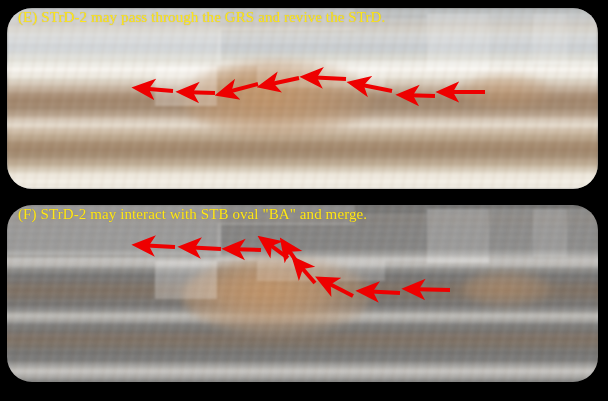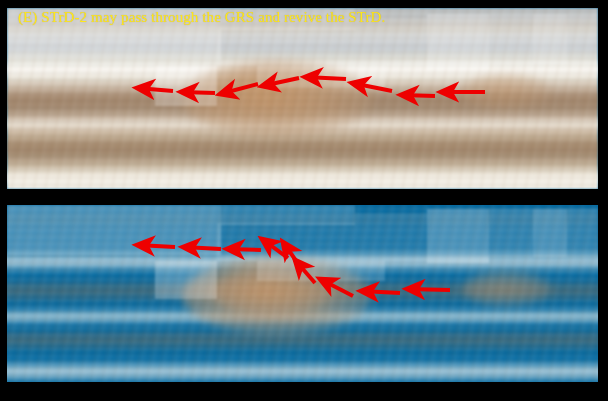--- a/index.html
+++ b/index.html
@@ -1,19 +1,19 @@
 <!DOCTYPE html>
 <html><head>
 <meta charset="utf-8">
 <style>
   html,body{margin:0;padding:0;background:#000;}
   body{width:608px;height:401px;overflow:hidden;font-family:"Liberation Serif",serif;}
   #root{position:relative;width:608px;height:401px;background:#000;}
 
-  .panel{position:absolute;overflow:hidden;background:#0369a1;}
+  .panel{position:absolute;overflow:hidden;background:#737373;border-radius:25px;}
   #panel-e{left:7px;top:8px;width:591px;height:181px;}
   #panel-f{left:7px;top:205px;width:591px;height:177px;}
 
   
   .jup{position:absolute;inset:0;}
   .jup .bands{position:absolute;inset:0;}
 
   
   .bg-e{
     background:
@@ -222,15 +222,16 @@
           <line x1="281" y1="53" x2="255" y2="34"></line>
           <line x1="292" y1="60" x2="276" y2="37"></line>
           <line x1="308" y1="78" x2="288" y2="55"></line>
           <line x1="346" y1="91" x2="313" y2="74"></line>
           <line x1="393" y1="88" x2="354" y2="86"></line>
           <line x1="443" y1="85" x2="400" y2="84"></line>
         </g>
       </svg>
     </div>
 
+    <div class="caption" id="cap-f">(F) STrD-2 may interact with STB oval "BA" and merge.</div>
   </div>
 
 </div>
 
 </body></html>

